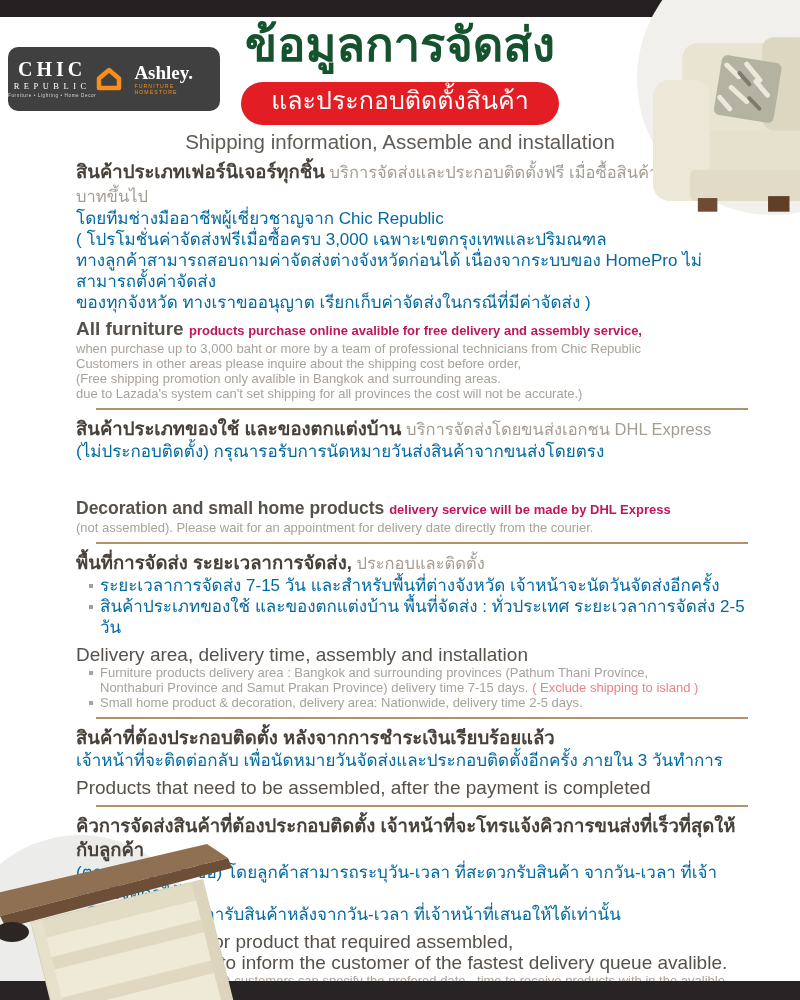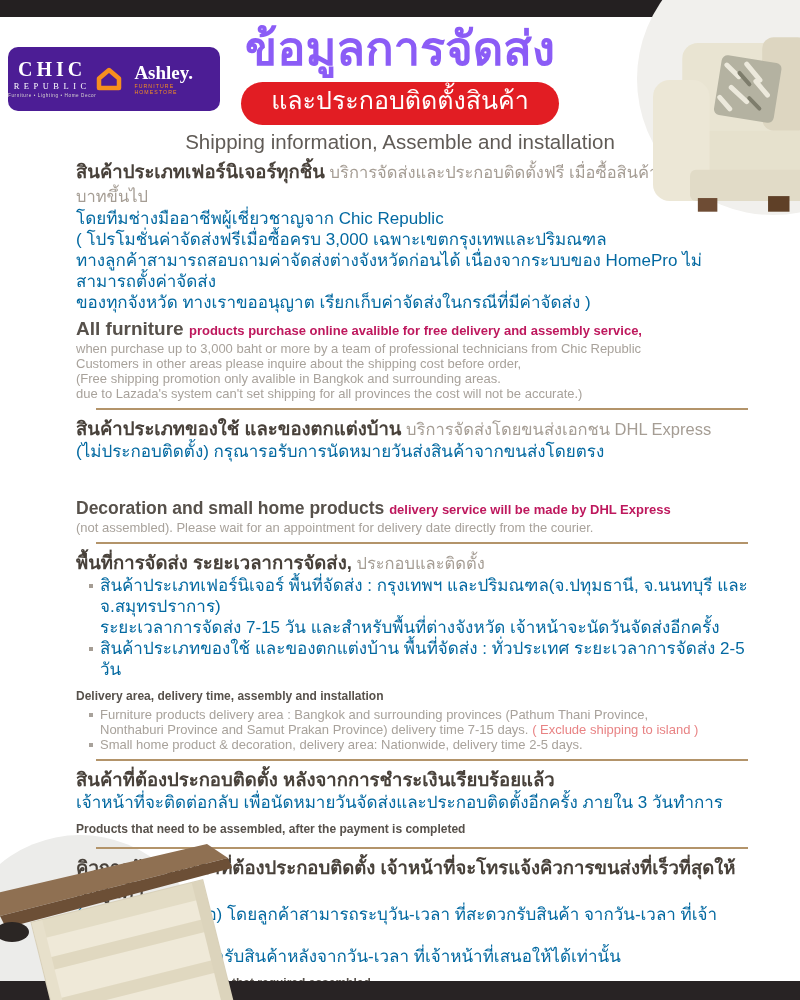--- a/index.html
+++ b/index.html
@@ -8,47 +8,47 @@
 
   
   .top-bar{position:absolute;top:0;left:0;width:800px;height:17px;background:#242021;z-index:1;}
   .bottom-bar{position:absolute;bottom:0;left:0;width:800px;height:19px;background:#282324;z-index:1;}
 
   
   .hero-circle{position:absolute;left:637px;top:-57px;width:272px;height:272px;border-radius:50%;background:#f1f0ed;z-index:2;}
   .sofa{position:absolute;left:16px;top:86px;width:156px;height:186px;}
 
   
-  .logo-box{position:absolute;left:8px;top:47px;width:212px;height:64px;background:#4c1d95;border-radius:10px;z-index:3;
+  .logo-box{position:absolute;left:8px;top:47px;width:212px;height:64px;background:#404040;border-radius:10px;z-index:3;
             display:flex;align-items:center;justify-content:space-evenly;}
   .chic{--c:#fff;text-align:center;color:#fff;line-height:1;}
   .chic-name{font-family:"Liberation Serif","DejaVu Serif",serif;font-size:20px;letter-spacing:4px;font-weight:700;}
   .chic-sub{font-family:"Liberation Serif","DejaVu Serif",serif;font-size:8.5px;letter-spacing:4.5px;margin-top:3px;}
   .chic-tagline{font-size:4.6px;color:#d8d4d0;letter-spacing:.6px;margin-top:3px;}
   .ashley{display:flex;align-items:center;gap:12px;}
   .ashley-text{line-height:1;text-align:left;}
   .ashley-name{color:#fff;font-family:"Liberation Serif","DejaVu Serif",serif;font-weight:700;font-size:19px;}
   .ashley-sub{color:#f68f1e;font-size:5.2px;letter-spacing:1.1px;margin-top:2px;}
 
   
   .header{position:relative;padding-top:21px;text-align:center;z-index:0;}
-  .title{font-size:47px;line-height:56px;font-weight:700;color:#8b5cf6;}
+  .title{font-size:47px;line-height:56px;font-weight:700;color:#14532d;font-family:Liberation Mono, monospace;}
   .badge{display:inline-block;margin-top:5px;background:#e21d23;color:#fff;font-size:25px;line-height:1.1;
          padding:5px 30px 10px;border-radius:28px;}
   .subtitle{margin-top:5px;font-size:20.5px;color:#605b56;}
 
   
   .content{position:relative;margin:6px 52px 0 76px;z-index:1;}
   .th{font-size:17px;line-height:21px;color:#0369a1;}
   .th-lead{font-size:16.5px;line-height:24px;color:#a59d94;}
   .th-bold{font-size:18.5px;font-weight:700;color:#48413a;}
   .en{font-size:13px;line-height:15px;color:#a8a29b;}
   .en-lead{font-size:19px;line-height:20px;font-weight:700;color:#57514b;}
   .en-lead .rest{font-size:13px;font-weight:700;color:#be185d;}
-  .en-head{font-size:12px;line-height:21px;font-weight:700;color:#57514b;}
+  .en-head{font-size:19px;line-height:21px;font-weight:400;color:#57514b;}
   .red{color:#e88384;}
   .mt6{margin-top:6px;}
   .sep{border:none;border-top:2px solid #b3946a;margin:7px 0 7px 20px;}
   .bullet-row{display:flex;}
   .sq{flex:0 0 auto;width:4px;height:4px;margin:9px 7px 0 13px;background:#a59d94;}
   .bullet-row.en-b .sq{margin-top:6px;background:#a8a29b;}
 
   
   .corner-circle{position:absolute;left:-45px;top:835px;width:250px;height:250px;border-radius:50%;background:#ececea;z-index:0;}
   .furniture{position:absolute;left:-8px;bottom:-4px;width:330px;height:170px;z-index:3;}
@@ -139,21 +139,20 @@
     <hr class="sep">
 
     <section>
       <div class="th-lead">
         <span class="th-bold">พื้นที่การจัดส่ง ระยะเวลาการจัดส่ง,</span>
         <span>ประกอบและติดตั้ง</span>
       </div>
       <div class="bullet-row">
         <div class="sq"></div>
         <div>
-          <div class="th">สินค้าประเภทเฟอร์นิเจอร์ พื้นที่จัดส่ง : กรุงเทพฯ และปริมณฑล(จ.ปทุมธานี, จ.นนทบุรี และ จ.สมุทรปราการ)</div>
           <div class="th">ระยะเวลาการจัดส่ง 7-15 วัน และสำหรับพื้นที่ต่างจังหวัด เจ้าหน้าจะนัดวันจัดส่งอีกครั้ง</div>
         </div>
       </div>
       <div class="bullet-row">
         <div class="sq"></div>
         <div class="th">สินค้าประเภทของใช้ และของตกแต่งบ้าน พื้นที่จัดส่ง : ทั่วประเทศ ระยะเวลาการจัดส่ง 2-5 วัน</div>
       </div>
       <div class="en-head mt6">Delivery area, delivery time, assembly and installation</div>
       <div class="bullet-row en-b">
         <div class="sq"></div>

